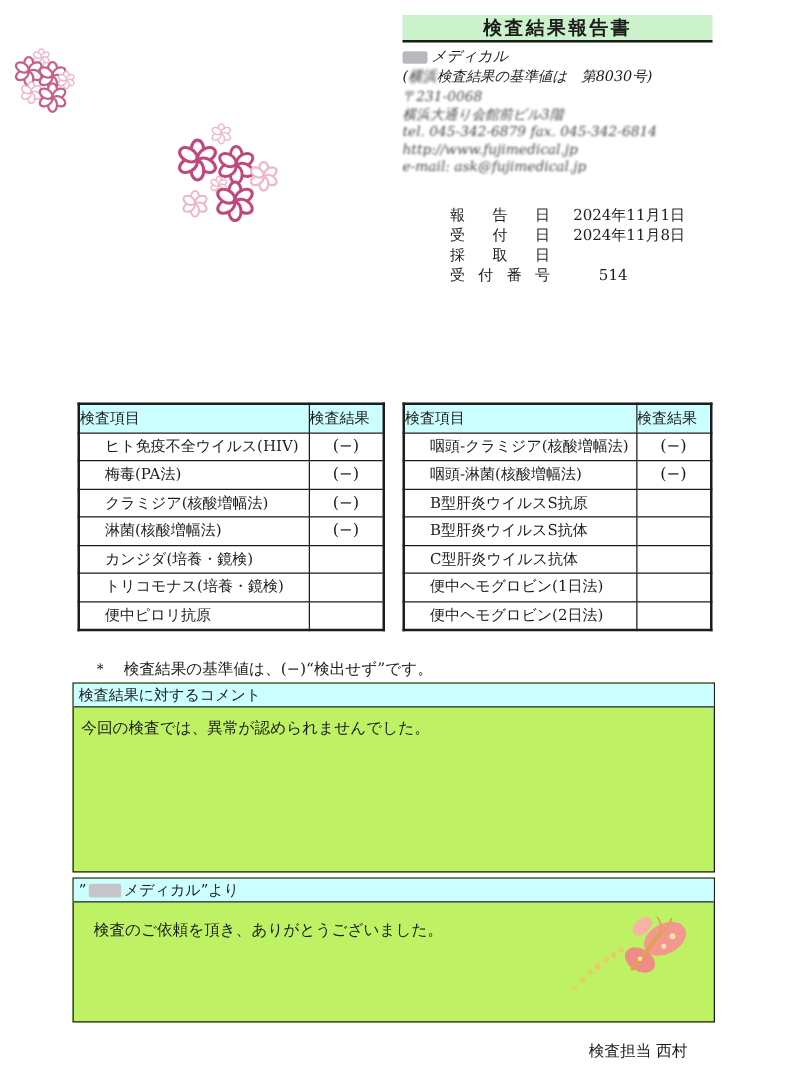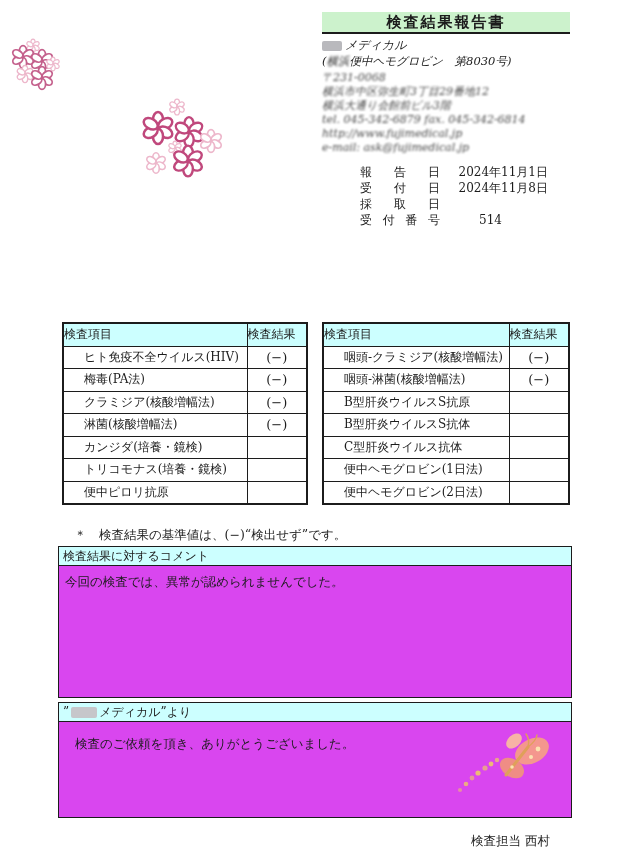--- a/index.html
+++ b/index.html
@@ -42,21 +42,21 @@
     border-bottom:1.5px solid var(--border,#1c1c1c);}
   table.rtable td.item{padding-left:20px;text-align:left;}
   table.rtable td.res{text-align:center;font-size:13px;}
   .tbl-left{left:62px;width:246px;}
   .tbl-right{left:322px;width:248px;}
 
   .note{position:absolute;left:74px;top:527px;font-size:12.5px;white-space:nowrap;}
 
   
   .cbox{position:absolute;left:58px;width:512px;border:1.5px solid var(--border,#1c1c1c);
-    background:#d946ef;}
+    background:#bef264;}
   .cbox-head{background:var(--section-bg,#ccffff);border-bottom:1.5px solid var(--border,#1c1c1c);
     font-size:12px;height:18px;line-height:18px;padding-left:4px;white-space:nowrap;}
   .box1{top:546px;height:150px;}
   .box1 .cbox-body{padding:8px 6px;font-size:12.5px;}
   .box2{top:702px;height:114px;}
   .box2 .cbox-body{padding:14px 16px;font-size:12.5px;position:relative;height:78px;box-sizing:border-box;}
   .butterfly{position:absolute;right:14px;bottom:2px;width:105px;height:75px;}
 
   .staff{position:absolute;left:400px;top:833px;width:150px;text-align:right;font-size:12.5px;}
 </style>
@@ -100,23 +100,22 @@
     <use href="#flower" transform="translate(211,141)" stroke="#edb7cb"></use>
     <use href="#flower" transform="translate(175,148) scale(0.6)" stroke="#edb7cb"></use>
     <use href="#flower" transform="translate(156,163) scale(0.9)" stroke="#edb7cb"></use>
     <use href="#flower" transform="translate(188,161) scale(1.35)" stroke="#c0487c"></use>
   </svg>
 
   <div class="title-bar">検査結果報告書</div>
 
   <div class="clinic">
     <div class="clinic-name"><span class="blob b1"></span><span>メディカル</span></div>
-    <div class="clinic-reg"><span>(</span><span class="fz-inline">横浜</span><span>便中ヘモグロビン　第8030号)</span></div>
+    <div class="clinic-reg"><span>(</span><span class="fz-inline">横浜</span><span>検査結果の基準値は　第8030号)</span></div>
     <div class="fz gap">〒231-0068</div>
-    <div class="fz">横浜市中区弥生町3丁目29番地12</div>
     <div class="fz">横浜大通り会館前ビル3階</div>
     <div class="fz">tel.  045-342-6879     fax.  045-342-6814</div>
     <div class="fz">http://www.fujimedical.jp</div>
     <div class="fz">e-mail: ask@fujimedical.jp</div>
   </div>
 
   <div class="meta">
     <div class="meta-row">
       <span class="meta-label">報告日</span>
       <span class="meta-value">2024年11月1日</span>

